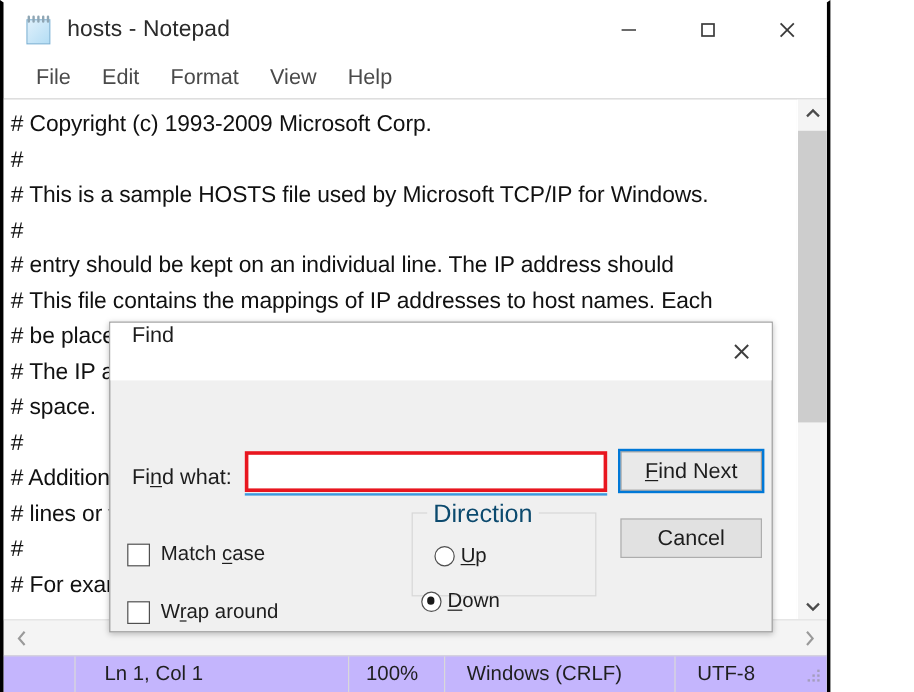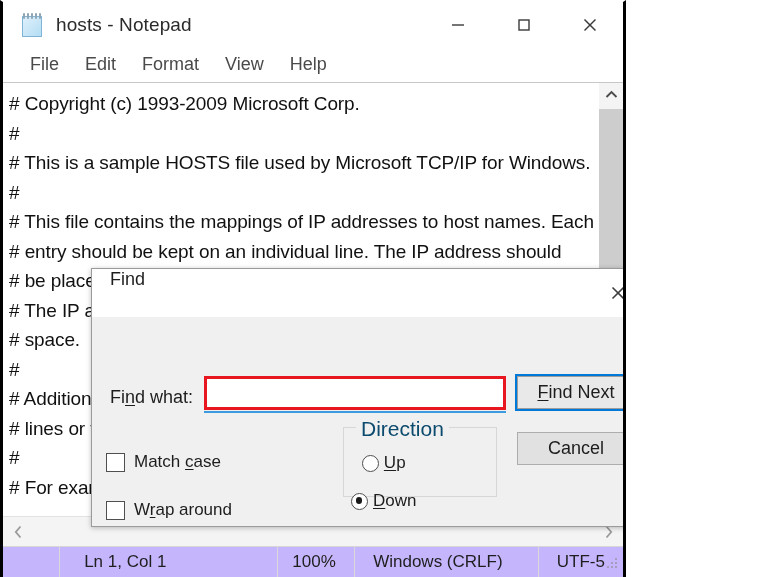--- a/index.html
+++ b/index.html
@@ -6,21 +6,21 @@
   html, body {
     margin: 0; padding: 0;
     width: 762px; height: 577px;
     background: #ffffff;
     font-family: "Liberation Sans", sans-serif;
     overflow: hidden;
   }
 
   #app {
     position: relative;
-    width: 626px; height: 577px;
+    width: 692px; height: 577px;
     background: #ffffff;
     border-left: 3px solid #000;
     border-right: 3px solid #000;
     border-top: 2px solid #ffffff;
     overflow: hidden;
   }
 
   
   .titlebar {
     position: absolute; top: 0; left: 0; right: 0;
@@ -329,22 +329,22 @@
     <div class="menu-item">View</div>
     <div class="menu-item">Help</div>
   </div>
 
   <div class="editor-wrap">
     <div class="editor">
       <div class="editor-line"># Copyright (c) 1993-2009 Microsoft Corp.</div>
       <div class="editor-line">#</div>
       <div class="editor-line"># This is a sample HOSTS file used by Microsoft TCP/IP for Windows.</div>
       <div class="editor-line">#</div>
+      <div class="editor-line"># entry should be kept on an individual line. The IP address should</div>
       <div class="editor-line"># This file contains the mappings of IP addresses to host names. Each</div>
-      <div class="editor-line"># entry should be kept on an individual line. The IP address should</div>
       <div class="editor-line"># be placed in the first column followed by the corresponding host name.</div>
       <div class="editor-line"># The IP address and the host name should be separated by at least one</div>
       <div class="editor-line"># space.</div>
       <div class="editor-line">#</div>
       <div class="editor-line"># Additionally, comments (such as these) may be inserted on individual</div>
       <div class="editor-line"># lines or following the machine name denoted by a '#' symbol.</div>
       <div class="editor-line">#</div>
       <div class="editor-line"># For example:</div>
     </div>
 
@@ -375,21 +375,21 @@
         </svg>
     </div>
   </div>
 
   <div class="statusbar">
     <div class="sb-cell sb-spacer"></div>
     <div class="sb-cell sb-pos">Ln 1, Col 1</div>
     <div class="sb-cell sb-zoom">100%</div>
     <div class="sb-cell sb-eol">Windows (CRLF)</div>
     <div class="sb-cell sb-enc">
-      <span>UTF-5</span>
+      <span>UTF-8</span>
       <span class="sb-grip">
         <svg width="14" height="14" viewBox="0 0 14 14">
           <g fill="#8a8a8a">
             <rect x="10" y="10" width="2" height="2"></rect>
               <rect x="6" y="10" width="2" height="2"></rect>
               <rect x="2" y="10" width="2" height="2"></rect>
             <rect x="10" y="6" width="2" height="2"></rect>
               <rect x="6" y="6" width="2" height="2"></rect>
             <rect x="10" y="2" width="2" height="2"></rect>
           </g>

